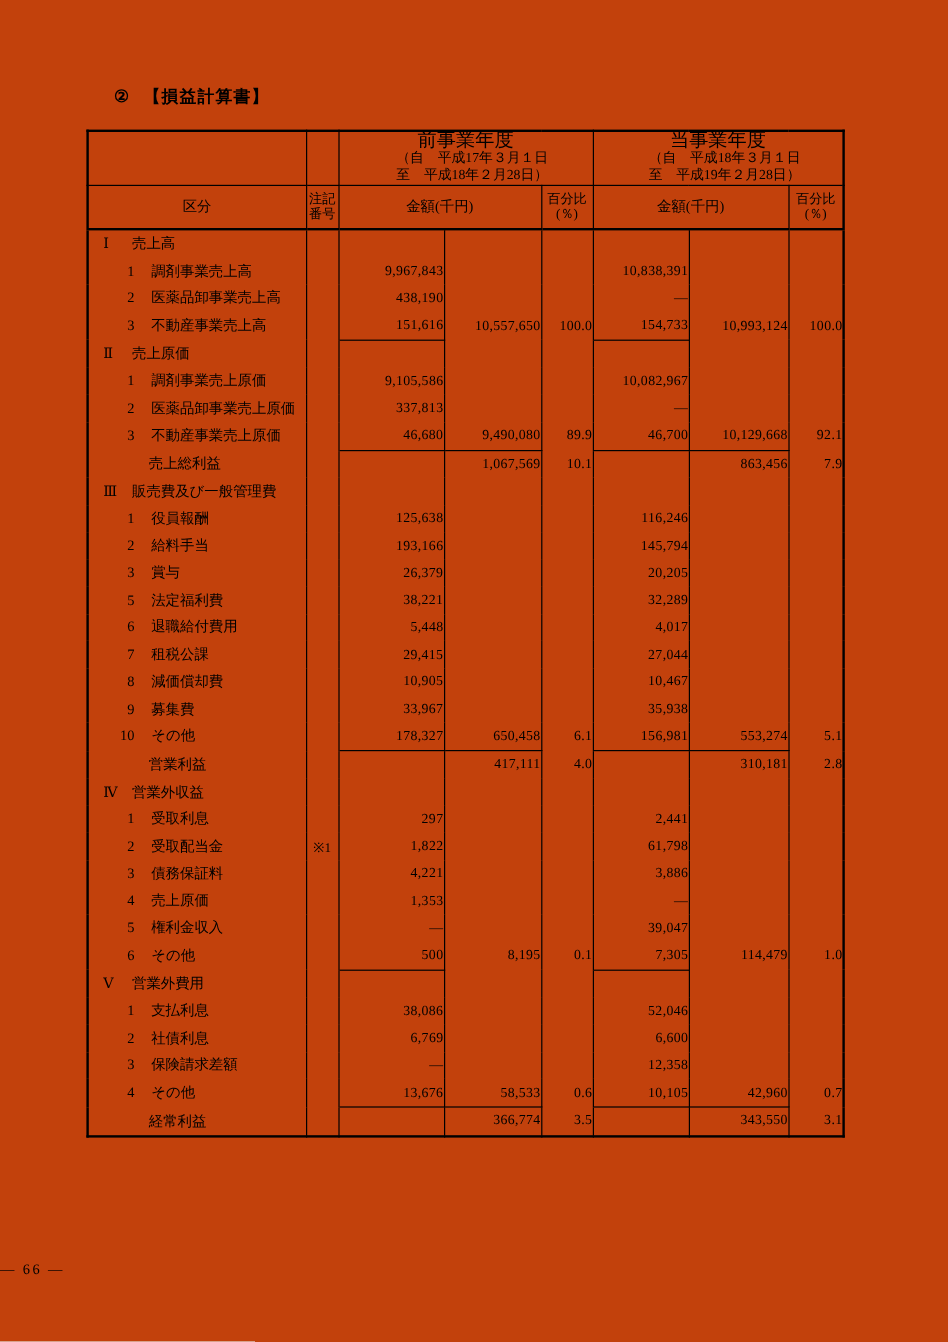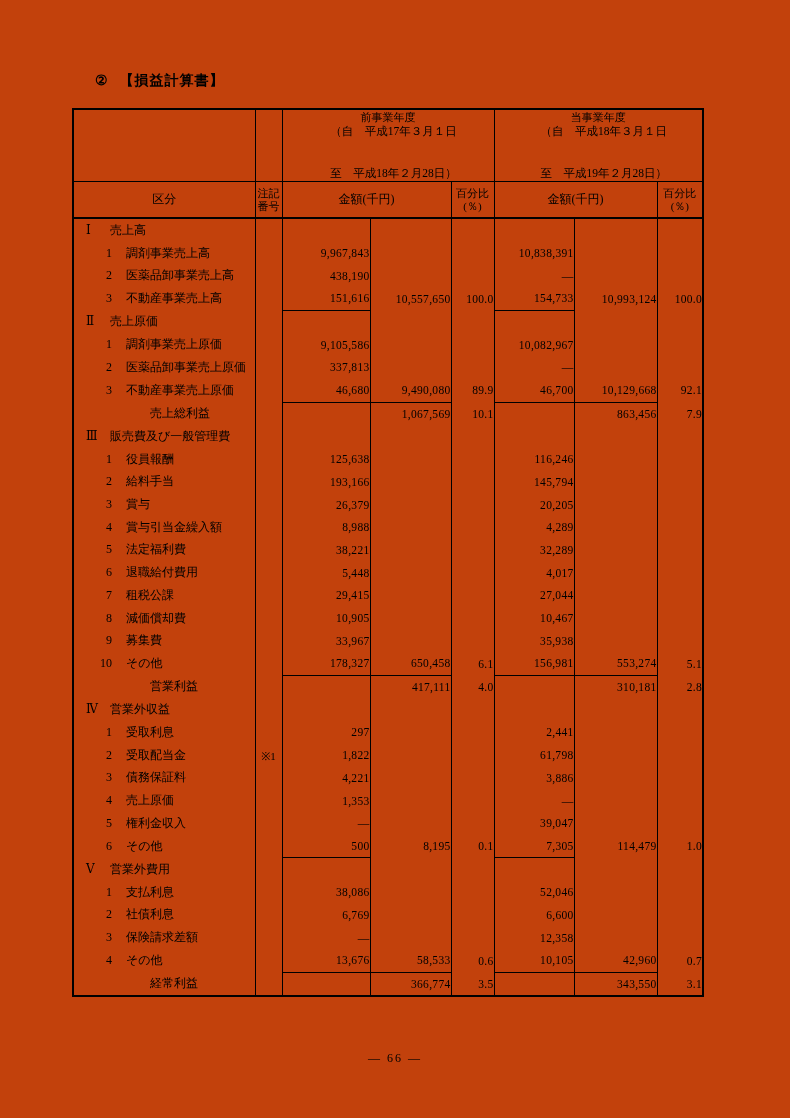--- a/index.html
+++ b/index.html
@@ -19,41 +19,41 @@
     position:absolute;left:72px;top:108px;width:630px;
     border-collapse:collapse;table-layout:fixed;
     border:2px solid #000;
   }
   table.fs th,table.fs td{padding:0;font-weight:normal;overflow:hidden;white-space:nowrap;}
   
   thead th{border:1px solid #000;text-align:center;vertical-align:middle;font-size:12px;}
   thead tr.h2 th{border-bottom:2px solid #000;}
   tr.h1 th{height:44px;}
   tr.h2 th{height:35px;}
-  .y-title{font-size:11px;line-height:14px;}
+  .y-title{font-size:16px;line-height:14px;}
   .y-range{display:inline-block;text-align:right;font-size:11.5px;line-height:14px;}
-  .y-to{padding-left:11px;margin-top:28px;}
+  .y-to{padding-left:11px;}
   .two-line{font-size:11px;line-height:13px;}
   
   tbody td{
     border-left:1px solid #000;border-right:1px solid #000;
     height:22.7px;font-size:12px;vertical-align:middle;
   }
   td.c-amt,td.c-pct{text-align:right;padding-right:5px;font-size:11.5px;letter-spacing:0.3px;}
   td.c-note{text-align:center;font-size:11px;}
   td.rl{border-bottom:1px solid #000;}
   
   .sec-num{display:inline-block;margin-left:12px;width:24px;}
   .item-num{display:inline-block;width:38px;text-align:right;}
   .item-label{margin-left:14px;}
-  .profit-label{margin-left:76px;}
+  .profit-label{margin-left:50px;}
   
   .page-number{
     position:absolute;left:0;top:1051px;width:790px;
-    text-align:center;font-size:12px;letter-spacing:2px;
+    font-size:12px;letter-spacing:2px;
   }
 </style>
 </head>
 <body>
 
 <div class="page">
 
   <div class="doc-heading">
     <span class="h-num">②</span><span>【損益計算書】</span>
   </div>
@@ -237,30 +237,20 @@
           <td class="c-kubun"><span class="item-num">3</span><span class="item-label">賞与</span></td>
           <td class="c-note"></td>
           <td class="c-amt">26,379</td>
           <td class="c-amt"></td>
           <td class="c-pct"></td>
           <td class="c-amt">20,205</td>
           <td class="c-amt"></td>
           <td class="c-pct"></td>
         </tr>
         <tr>
-          <td class="c-kubun"><span class="item-num">4</span><span class="item-label">賞与引当金繰入額</span></td>
-          <td class="c-note"></td>
-          <td class="c-amt">8,988</td>
-          <td class="c-amt"></td>
-          <td class="c-pct"></td>
-          <td class="c-amt">4,289</td>
-          <td class="c-amt"></td>
-          <td class="c-pct"></td>
-        </tr>
-        <tr>
           <td class="c-kubun"><span class="item-num">5</span><span class="item-label">法定福利費</span></td>
           <td class="c-note"></td>
           <td class="c-amt">38,221</td>
           <td class="c-amt"></td>
           <td class="c-pct"></td>
           <td class="c-amt">32,289</td>
           <td class="c-amt"></td>
           <td class="c-pct"></td>
         </tr>
         <tr>

